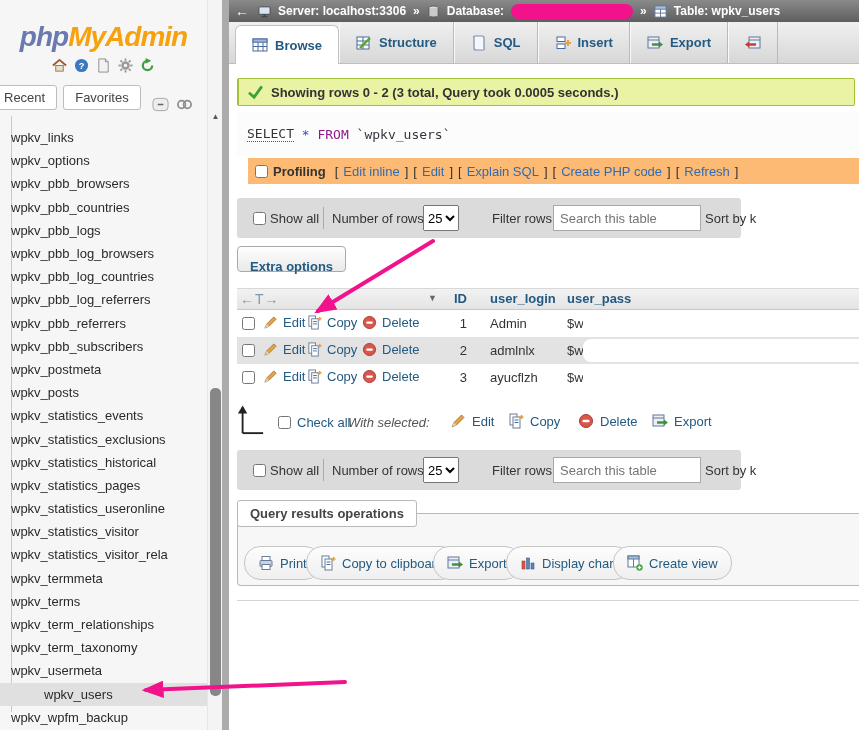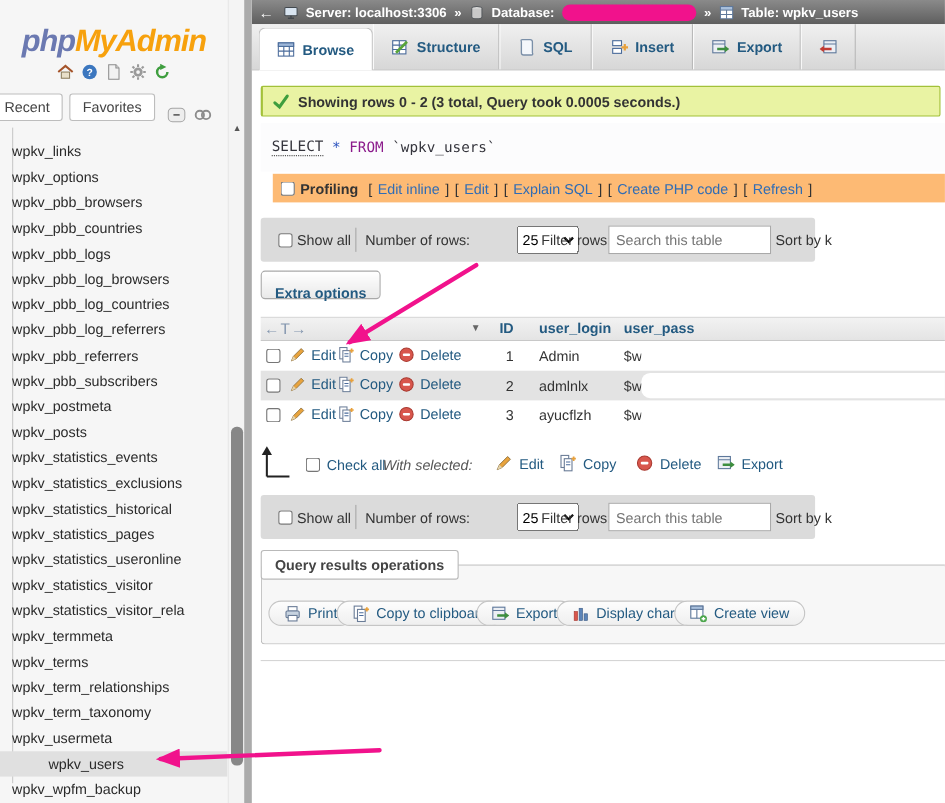--- a/index.html
+++ b/index.html
@@ -77,21 +77,21 @@
   .profiling .plabel { font-weight:bold; margin-right:4px; }
   .profiling a { color:#2F6CB5; text-decoration:none; cursor:pointer; }
   .profiling .br { color:#333; }
 
   .ctrl-bar { position:absolute; left:8px; width:504px; height:40px; background:#DBDBDB; border-radius:3px; }
   .ctrl-bar.bar1 { top:198px; } .ctrl-bar.bar2 { top:450px; }
   .ctrl-bar input[type=checkbox] { position:absolute; left:16px; top:14px; }
   .ctrl-show { position:absolute; left:33px; top:13px; font-size:13px; color:#333; cursor:pointer; }
   .ctrl-sep { position:absolute; left:86px; top:9px; width:1px; height:22px; background:#A9A9A9; }
   .ctrl-rows-label { position:absolute; left:95px; top:13px; font-size:13px; color:#333; }
-  .ctrl-select { position:absolute; left:186px; top:7px; width:56px; height:26px; font-size:13px;margin-left:47px; }
+  .ctrl-select { position:absolute; left:186px; top:7px; width:36px; height:26px; font-size:13px; }
   .ctrl-filter-label { position:absolute; left:255px; top:13px; font-size:13px; color:#333; }
   .ctrl-input { position:absolute; left:316px; top:7px; width:148px; height:26px;
                 border:1px solid #A9A9A9; font-size:13px; padding:0 6px;
                 font-family:"Liberation Sans", sans-serif; }
   .sort-label { position:absolute; left:476px; width:70px; font-size:13px; color:#333; overflow:hidden; white-space:nowrap; }
   .sort-label.s1 { top:211px; } .sort-label.s2 { top:463px; }
 
   .extra-btn { position:absolute; left:8px; top:246px; height:26px; padding:12px 12px;
                background:linear-gradient(#FFFFFF,#E9E9E9); border:1px solid #A9A9A9; border-radius:4px;
                font-size:13px; font-weight:bold; color:#235A81; cursor:pointer;
@@ -128,21 +128,21 @@
   .bulkact { position:absolute; top:11px; display:flex; align-items:center; gap:6px;
              color:#235A81; cursor:pointer; }
   .bulkact .icon svg { width:16px; height:16px; display:block; }
   .bulkact.b0 { left:213px; } .bulkact.b1 { left:271px; } .bulkact.b2 { left:341px; } .bulkact.b3 { left:415px; }
 
   .ops-legend { position:absolute; left:8px; top:500px; height:27px; padding:0 12px;
                 background:#fff; border:1px solid #B9B9B9; border-radius:3px; z-index:3;
                 display:flex; align-items:center; font-size:13px; font-weight:bold; color:#444; }
   .ops-fieldset { position:absolute; left:8px; right:0; top:513px; height:73px;
                   background:#F7F7F7; border:1px solid #B9B9B9; border-radius:4px 0 0 4px; border-right:none; }
-  .pill { position:absolute; top:32px; height:23px; padding:0 13px; display:flex; align-items:center; gap:6px;
+  .pill { position:absolute; top:32px; height:34px; padding:0 13px; display:flex; align-items:center; gap:6px;
           background:linear-gradient(#FDFDFD,#EFEFEF); border:1px solid #C5C5C5; border-radius:16px;
           font-size:13px; color:#235A81; cursor:pointer; font-family:"Liberation Sans", sans-serif; }
   .pill .icon svg { width:16px; height:16px; display:block; }
   .pill.p0 { left:6px; } .pill.p1 { left:68px; } .pill.p2 { left:195px; } .pill.p3 { left:268px; } .pill.p4 { left:375px; }
 
   .bottom-line { position:absolute; left:8px; right:0; top:600px; height:1px; background:#D5D5D5; }
 
   
   .annot-overlay { position:absolute; left:0; top:0; width:859px; height:730px;
                    pointer-events:none; z-index:60; }

